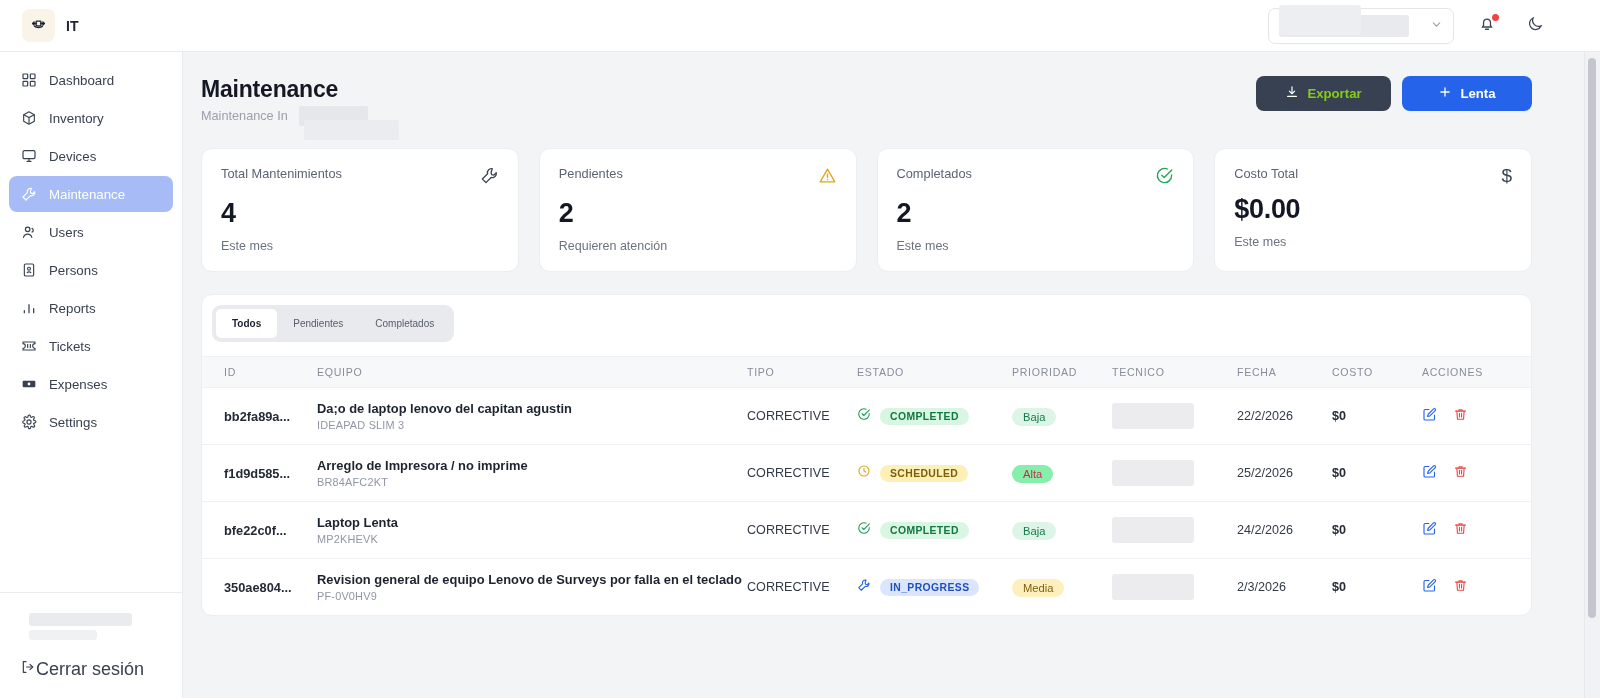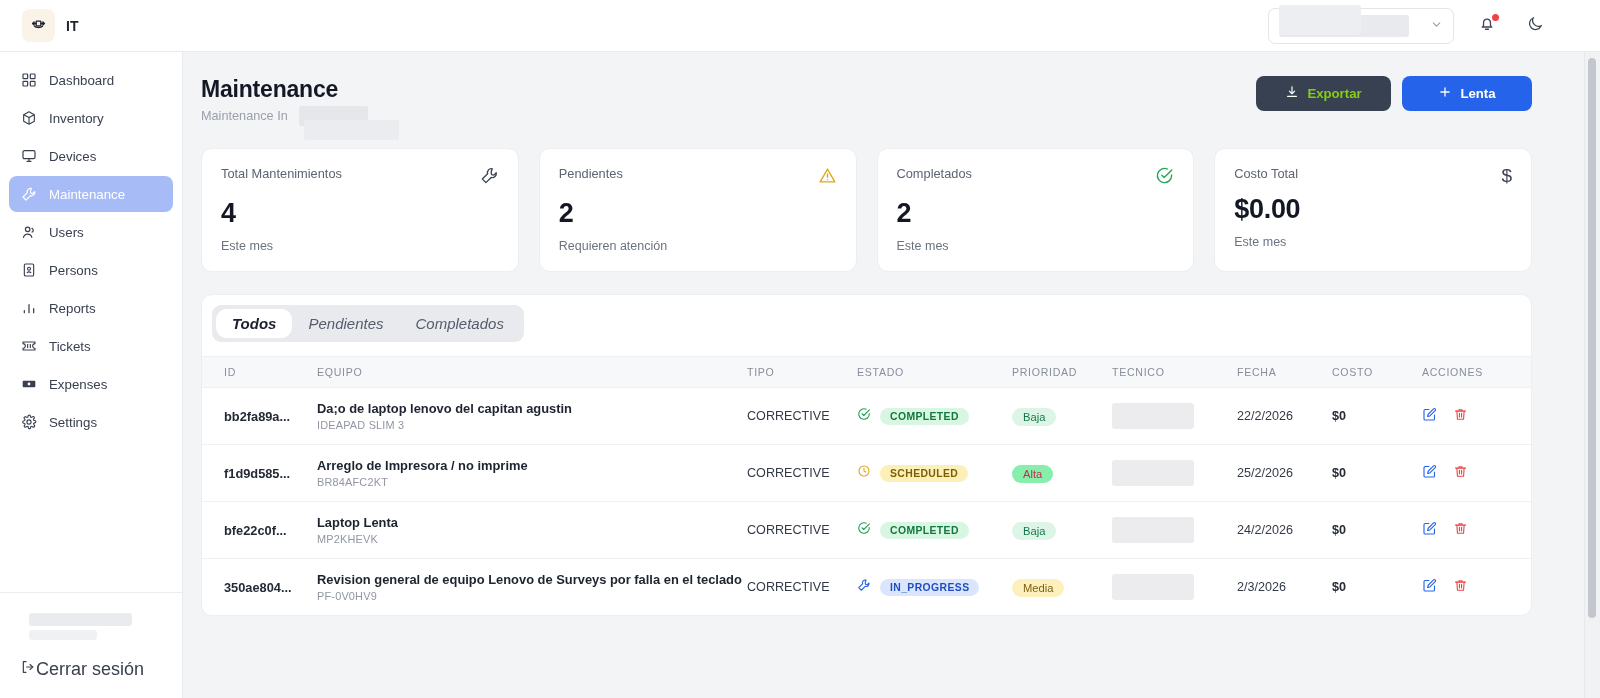--- a/index.html
+++ b/index.html
@@ -96,22 +96,22 @@
   .stat-ico { margin-left: auto; }
   .stat-value { font-size: 27px; font-weight: 700; color: #141824; margin-top: 9px; letter-spacing: -.3px; }
   .stat-foot { font-size: 12.5px; color: #6b7280; margin-top: 10px; }
 
   
   .panel { margin-top: 22px; background: #fff; border: 1px solid #eceef1; border-radius: 11px; }
   .tabs {
     display: inline-flex; background: #e9eaee; border-radius: 9px; padding: 4px; margin: 10px 0 0 10px;
   }
   .tab {
-    height: 29px; padding: 0 16px; display: flex; align-items: center; border-radius: 11px;
-    font-size: 15px; color: #555c6b; cursor: pointer; font-style: italic;
+    height: 29px; padding: 0 16px; display: flex; align-items: center; border-radius: 5px;
+    font-size: 10px; color: #555c6b; cursor: pointer;
   }
   .tab.active { background: #ffffff; color: #1b2030; font-weight: 600; }
 
   table { width: 100%; border-collapse: collapse; margin-top: 14px; }
   thead th {
     background: #f7f8fa; text-align: left; font-size: 10.6px; letter-spacing: .7px;
     color: #878d9a; font-weight: 400; padding: 9px 0; border-top: 1px solid #eff0f3; border-bottom: 1px solid #eff0f3;
   }
   thead th:first-child { padding-left: 22px; }
   tbody td { padding: 13px 0; border-bottom: 1px solid #f0f1f4; vertical-align: middle; }

